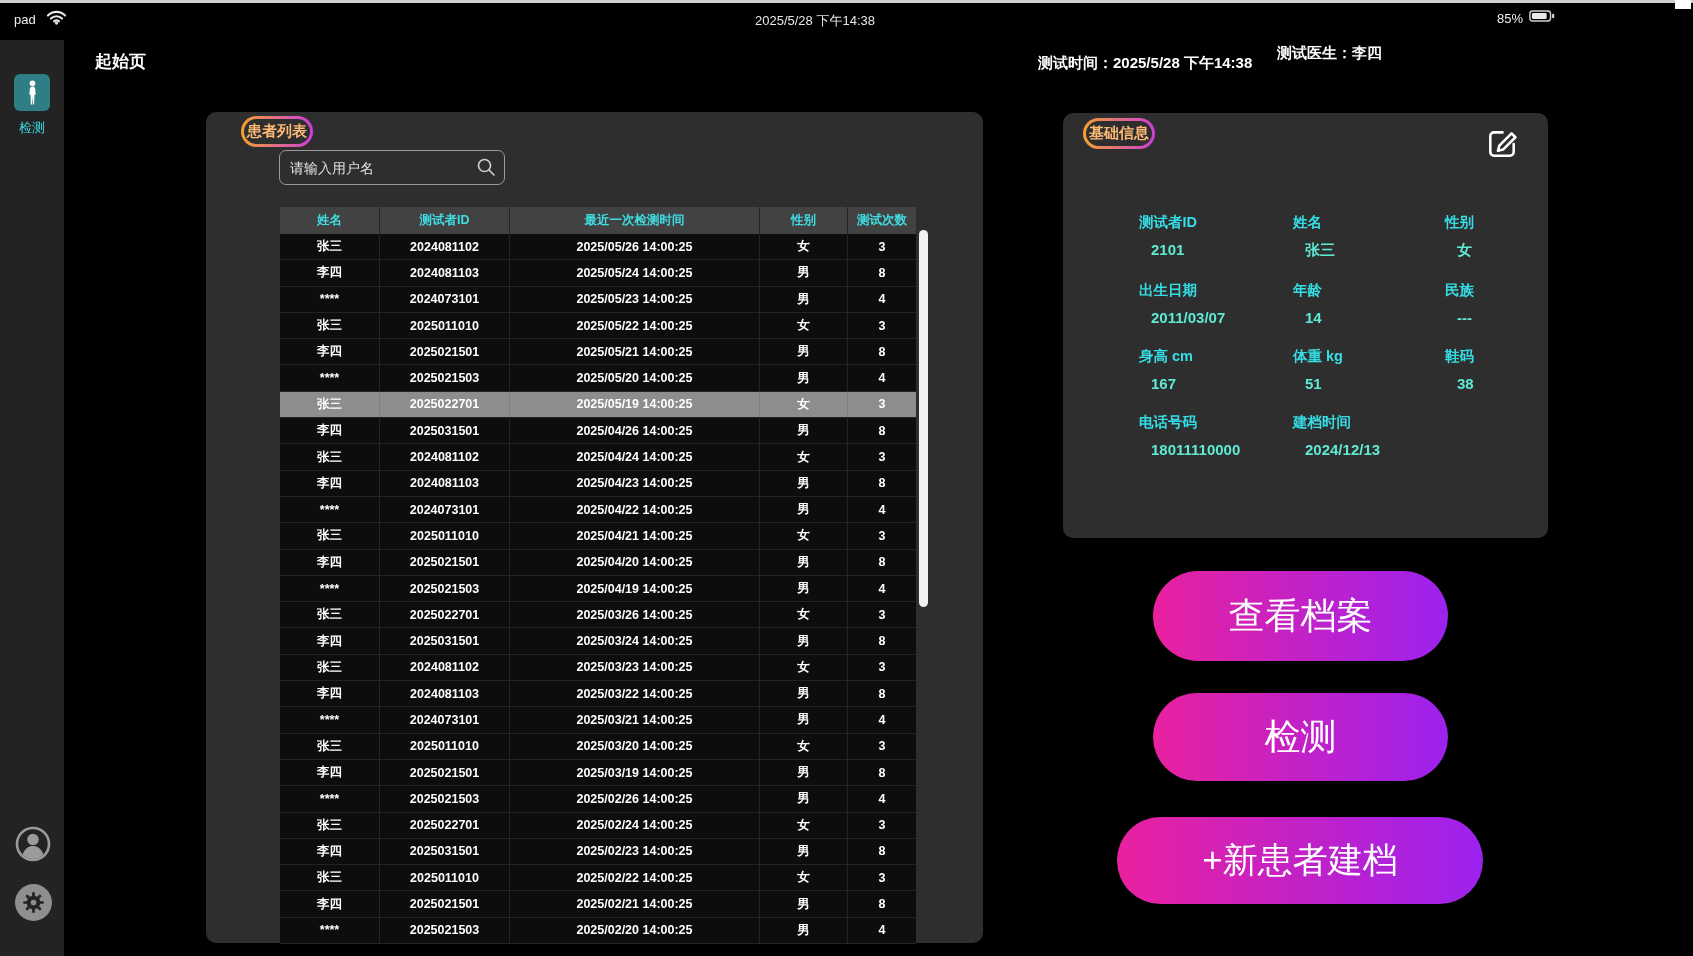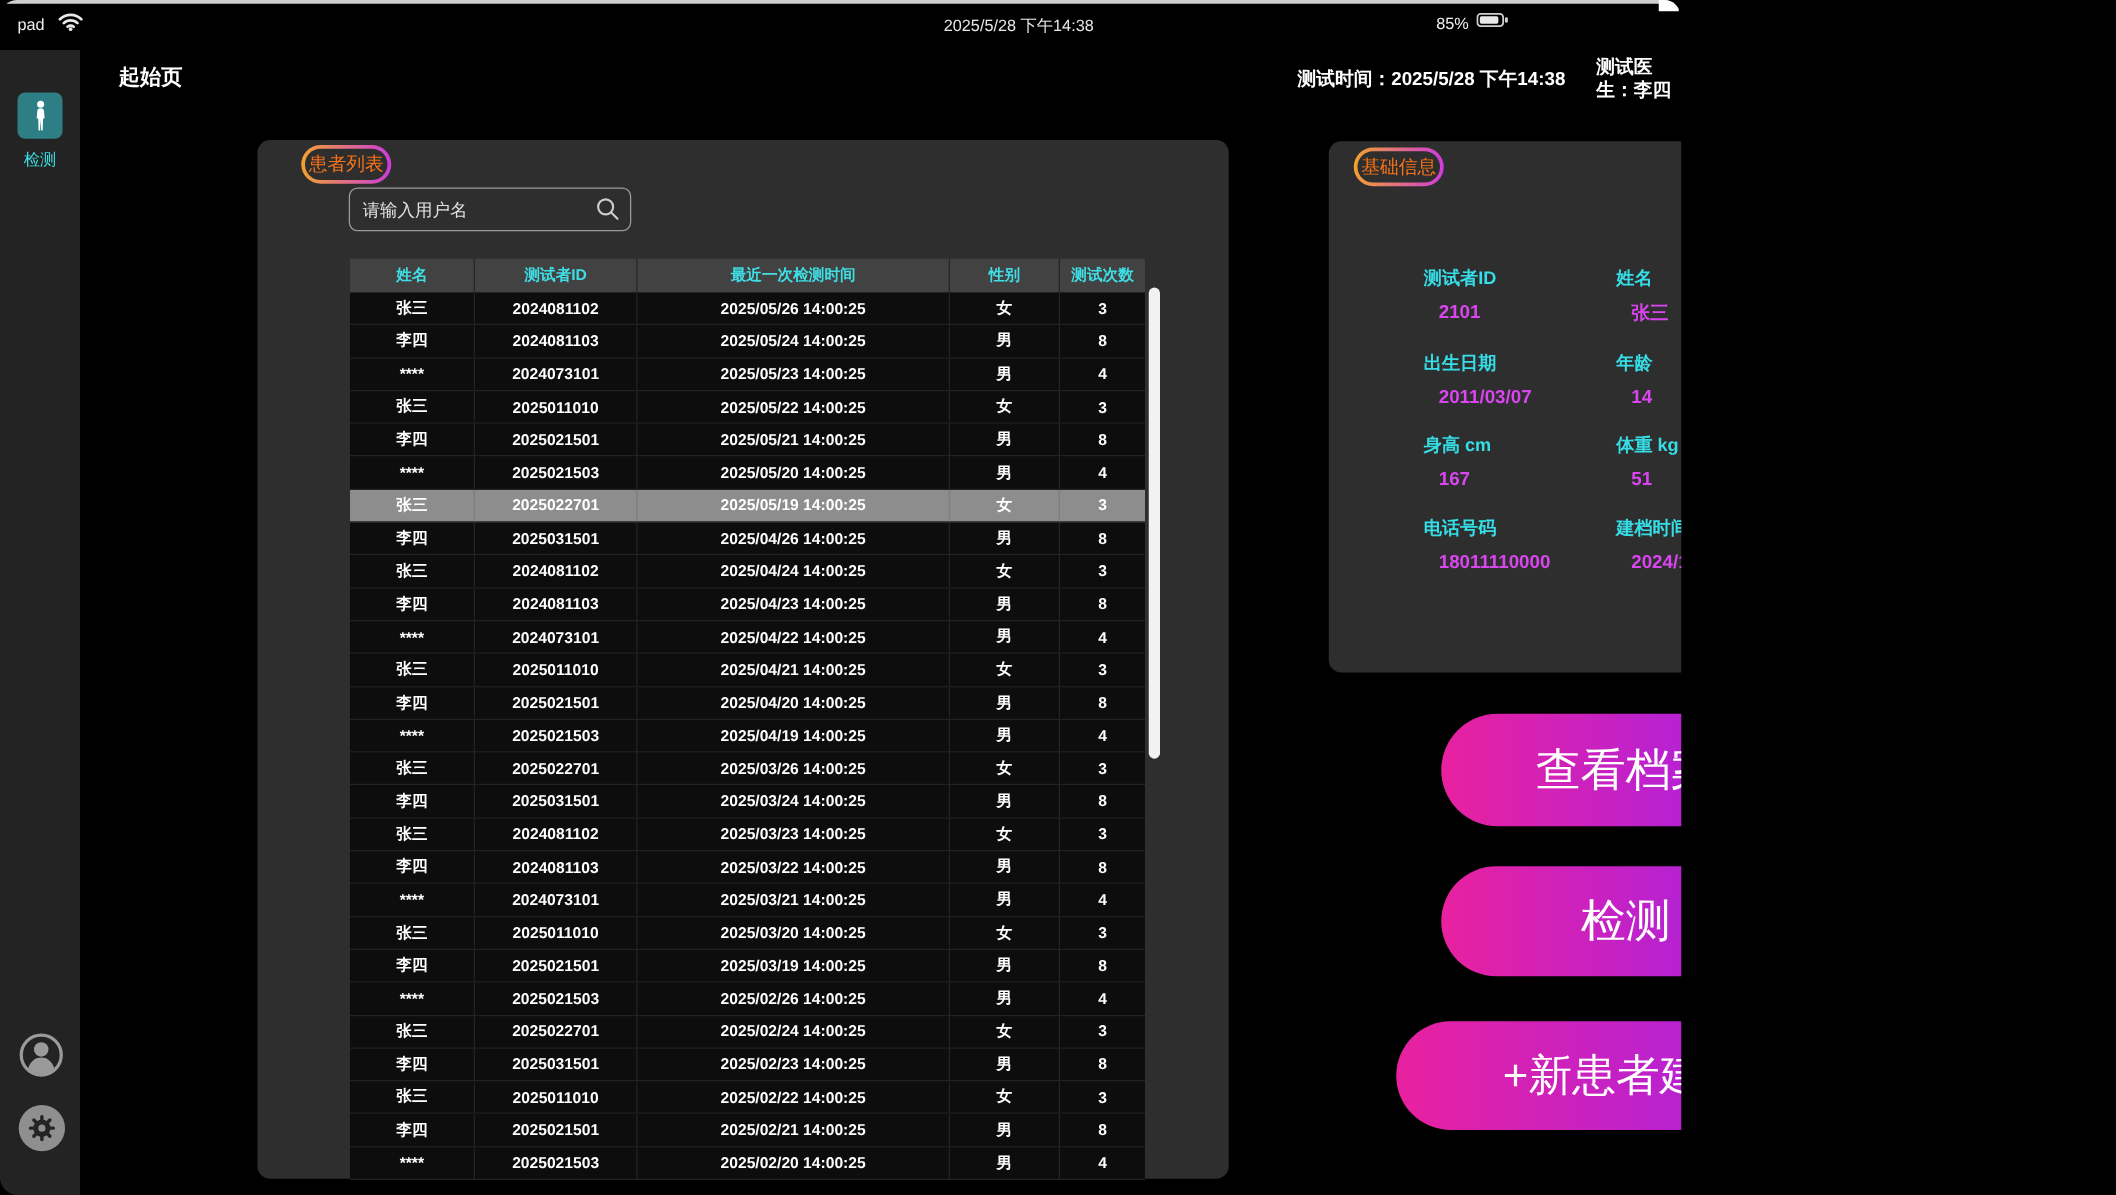--- a/index.html
+++ b/index.html
@@ -1,17 +1,17 @@
 <!DOCTYPE html>
 <html><head>
 <meta charset="utf-8">
 <style>
   html,body{margin:0;padding:0;background:#000;}
-  #app{position:relative;width:1345px;height:956px;background:#000;overflow:hidden;
-       font-family:"Liberation Sans","DejaVu Sans",sans-serif;color:#fff;border-radius:14px;}
+  #app{position:relative;width:1693px;height:956px;background:#000;overflow:hidden;
+       font-family:"Liberation Sans","DejaVu Sans",sans-serif;color:#fff;}
 
   
   .top-strip{position:absolute;top:0;left:0;width:100%;height:3px;background:#cfcfcf;}
   .top-corner{position:absolute;top:0;right:2px;width:16px;height:9px;background:#fff;}
 
   
   .status-left{position:absolute;top:9px;left:14px;display:flex;align-items:center;gap:10px;}
   .device-label{font-size:13px;color:#eee;}
   .status-time{position:absolute;top:12px;left:0;width:1630px;text-align:center;font-size:13px;color:#e6e6e6;}
   .status-right{position:absolute;top:9px;right:138px;display:flex;align-items:center;gap:6px;margin-left:33px;}
@@ -28,21 +28,21 @@
        border-radius:50%;display:flex;align-items:center;justify-content:center;cursor:pointer;}
 
   
   .page-title{position:absolute;left:95px;top:50px;font-size:17px;font-weight:700;color:#fff;}
   .hdr-test-time{position:absolute;left:1038px;top:54px;font-size:15px;font-weight:700;}
   .hdr-doctor{position:absolute;left:1277px;top:44px;font-size:15px;font-weight:700;}
 
   
   .pill{display:inline-block;padding:3px;border-radius:22px;
         background:linear-gradient(90deg,#f2a12f,#cf3bdb);}
-  .pill-inner{background:#2e2e2e;border-radius:19px;padding:3px 3px;font-size:15px;font-weight:400;color:#f97316;white-space:nowrap;}
+  .pill-inner{background:#2e2e2e;border-radius:19px;padding:3px 3px;font-size:15px;font-weight:700;color:#fdba74;white-space:nowrap;}
 
   
   .patient-panel{position:absolute;left:206px;top:112px;width:777px;height:831px;background:#2e2e2e;border-radius:10px;}
   .patient-panel .pill{position:absolute;left:35px;top:4px;}
   .search-wrap{position:absolute;left:73px;top:38px;width:226px;height:35px;}
   .search-wrap input{width:100%;height:100%;box-sizing:border-box;background:transparent;
         border:1px solid #9a9a9a;border-radius:7px;color:#fff;padding:0 47px 0 10px;font-size:14px;outline:none;
         font-family:"Liberation Sans","DejaVu Sans",sans-serif;}
   .search-wrap input::placeholder{color:#e0e0e0;opacity:1;}
   .search-icon{position:absolute;right:9px;top:7px;}
@@ -63,21 +63,21 @@
 
   .scrollbar{position:absolute;left:713px;top:118px;width:9px;height:377px;background:#f2f2f2;border-radius:5px;cursor:pointer;}
 
   
   .info-panel{position:absolute;left:1063px;top:113px;width:485px;height:425px;background:#2e2e2e;border-radius:10px;}
   .info-panel .pill{position:absolute;left:20px;top:5px;}
   .edit-btn{position:absolute;right:29px;top:13px;width:34px;height:34px;background:transparent;border:none;cursor:pointer;padding:0;}
   .info-grid{position:absolute;left:76px;top:100px;right:16px;display:grid;
        grid-template-columns:154px 152px 1fr;row-gap:21px;}
   .info-label{color:#35dee6;font-size:14.5px;font-weight:700;}
-  .info-value{color:#d946ef;font-size:15px;font-weight:700;margin:9px 0 0 12px;white-space:nowrap;}
+  .info-value{color:#5eead4;font-size:15px;font-weight:700;margin:9px 0 0 12px;white-space:nowrap;}
 
   
   .action-btn{position:absolute;border:none;border-radius:46px;color:#fff;cursor:pointer;
        background:linear-gradient(90deg,#e9219f,#9c22ee);
        display:flex;align-items:center;justify-content:center;
        font-family:"Liberation Sans","DejaVu Sans",sans-serif;}
   .btn-archive{left:1153px;top:571px;width:295px;height:90px;font-size:36px;}
   .btn-detect{left:1153px;top:693px;width:295px;height:88px;font-size:36px;}
   .btn-new{left:1117px;top:817px;width:366px;height:87px;font-size:35px;}
 </style>

